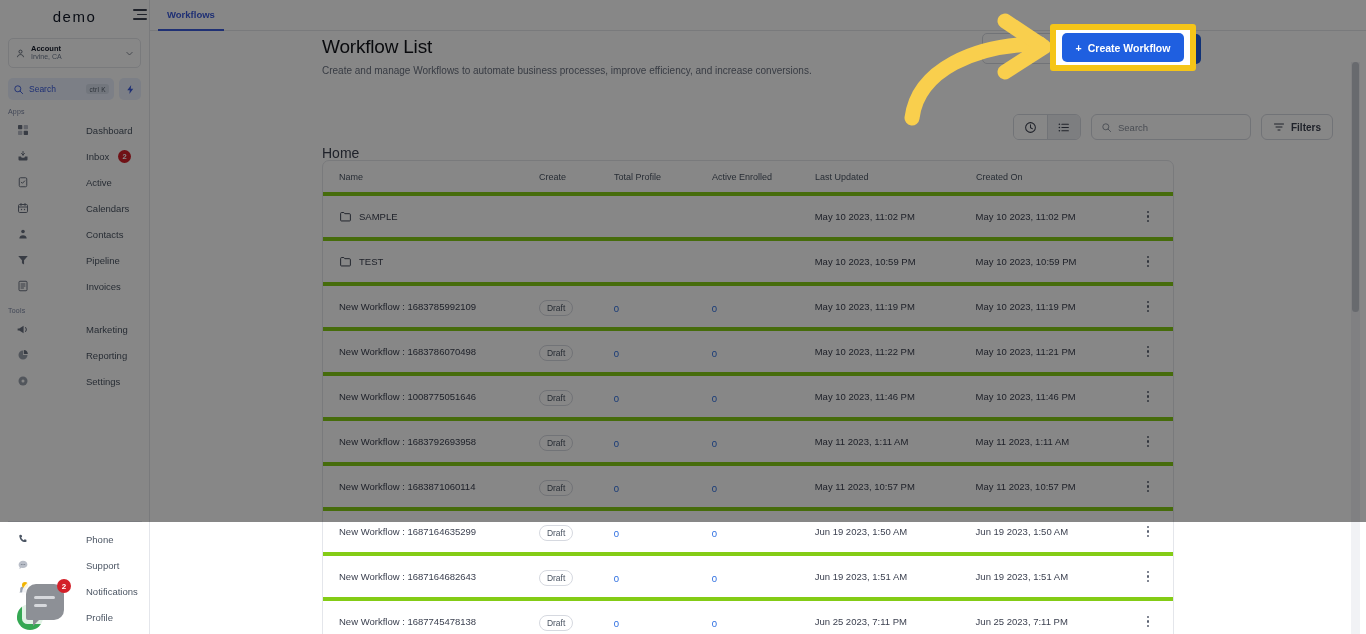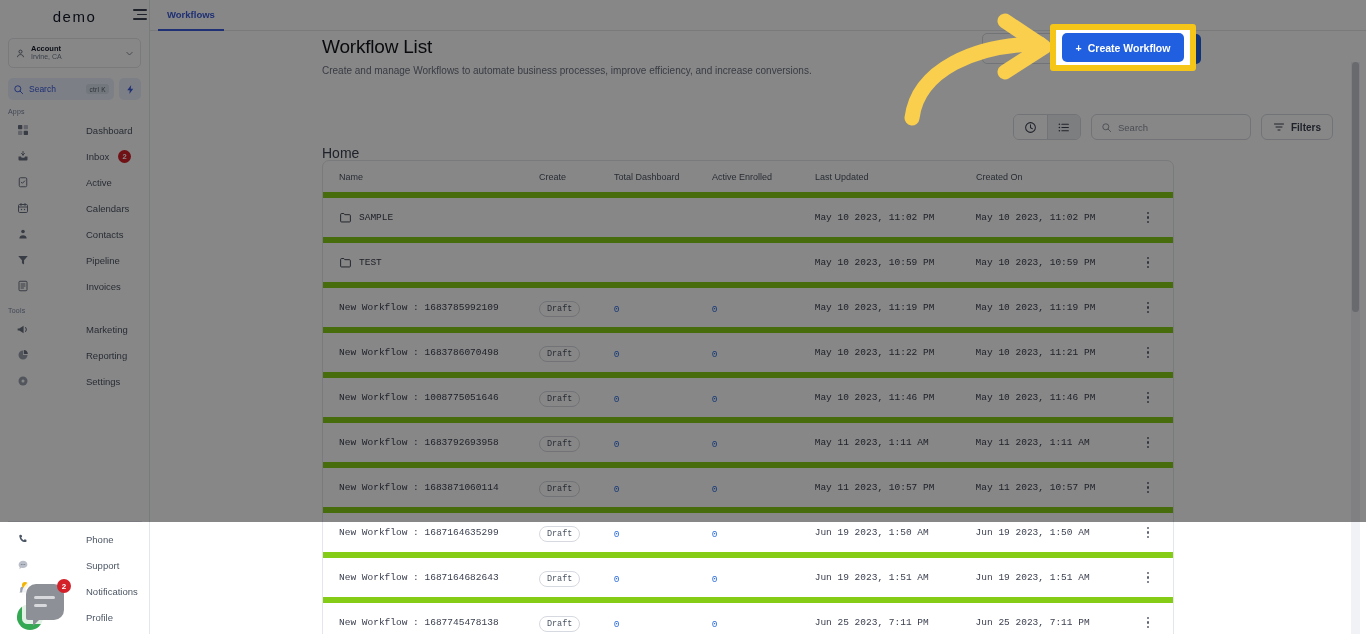--- a/index.html
+++ b/index.html
@@ -170,21 +170,21 @@
   #breadcrumb { position: absolute; left: 172px; top: 114px; font-size: 14px; color: #3c4150; }
 
   #table {
     position: absolute; left: 172px; top: 129px; width: 852px;
     border: 1px solid #e4e6eb; border-radius: 7px 7px 0 0; background: #fff; overflow: hidden;
   }
   .thead, .trow {
     display: flex; align-items: center; height: 45px; padding: 0 16px;
   }
   .thead { height: 31px; }
-  .trow { border-top: 6px solid #84cc16; font-family: Liberation Mono, monospace; }
+  .trow { border-top: 4px solid #84cc16; }
   .c-name { width: 200px; font-size: 9.5px; color: #3c4150; display: flex; align-items: center; gap: 7px; }
   .c-status { width: 75px; }
   .c-total { width: 98px; }
   .c-active { width: 103px; }
   .c-updated { width: 161px; }
   .c-created { width: 167px; }
   .c-menu { flex: 1; display: flex; justify-content: flex-end; padding-right: 4px; }
   .thead div { font-size: 9px; color: #4b5563; }
   .cell-txt { font-size: 9.5px; color: #3c4150; }
   .cell-num { font-size: 9.5px; color: #2a6ce0; cursor: pointer; }
@@ -477,21 +477,21 @@
         <span>Filters</span>
       </div>
     </div>
 
     <div id="breadcrumb">Home</div>
 
     <div id="table">
       <div class="thead">
         <div class="c-name">Name</div>
         <div class="c-status">Create</div>
-        <div class="c-total">Total Dashboard</div>
+        <div class="c-total">Total Profile</div>
         <div class="c-active">Active Enrolled</div>
         <div class="c-updated">Last Updated</div>
         <div class="c-created">Created On</div>
         <div class="c-menu"></div>
       </div>
       <div id="tbody">
           <div class="trow">
             <div class="c-name">
               <svg width="13" height="13" viewBox="0 0 24 24">
                 <path d="M3 6.5A1.8 1.8 0 014.8 4.7h4.1l1.8 2.1h8.5A1.8 1.8 0 0121 8.6v10.2a1.4 1.4 0 01-1.4 1.4H4.4A1.4 1.4 0 013 18.8z" fill="none" stroke="#3c4150" stroke-width="1.8" stroke-linejoin="round"></path>

